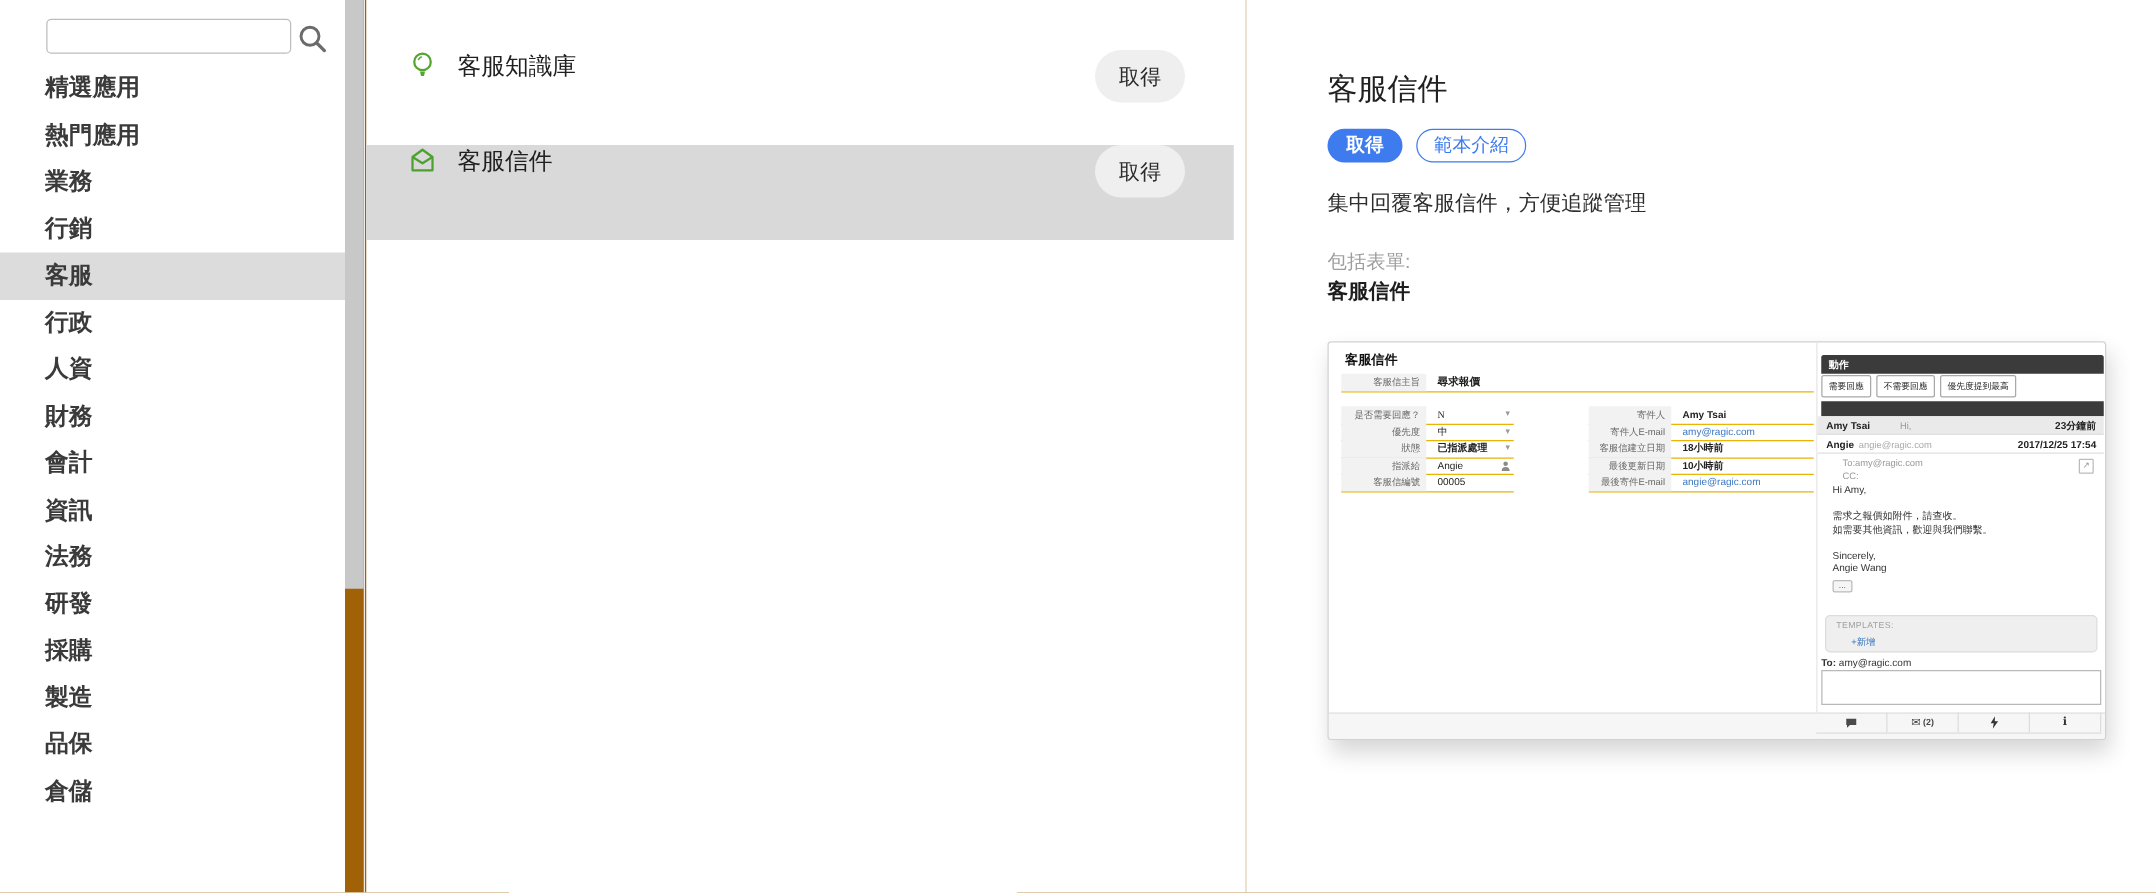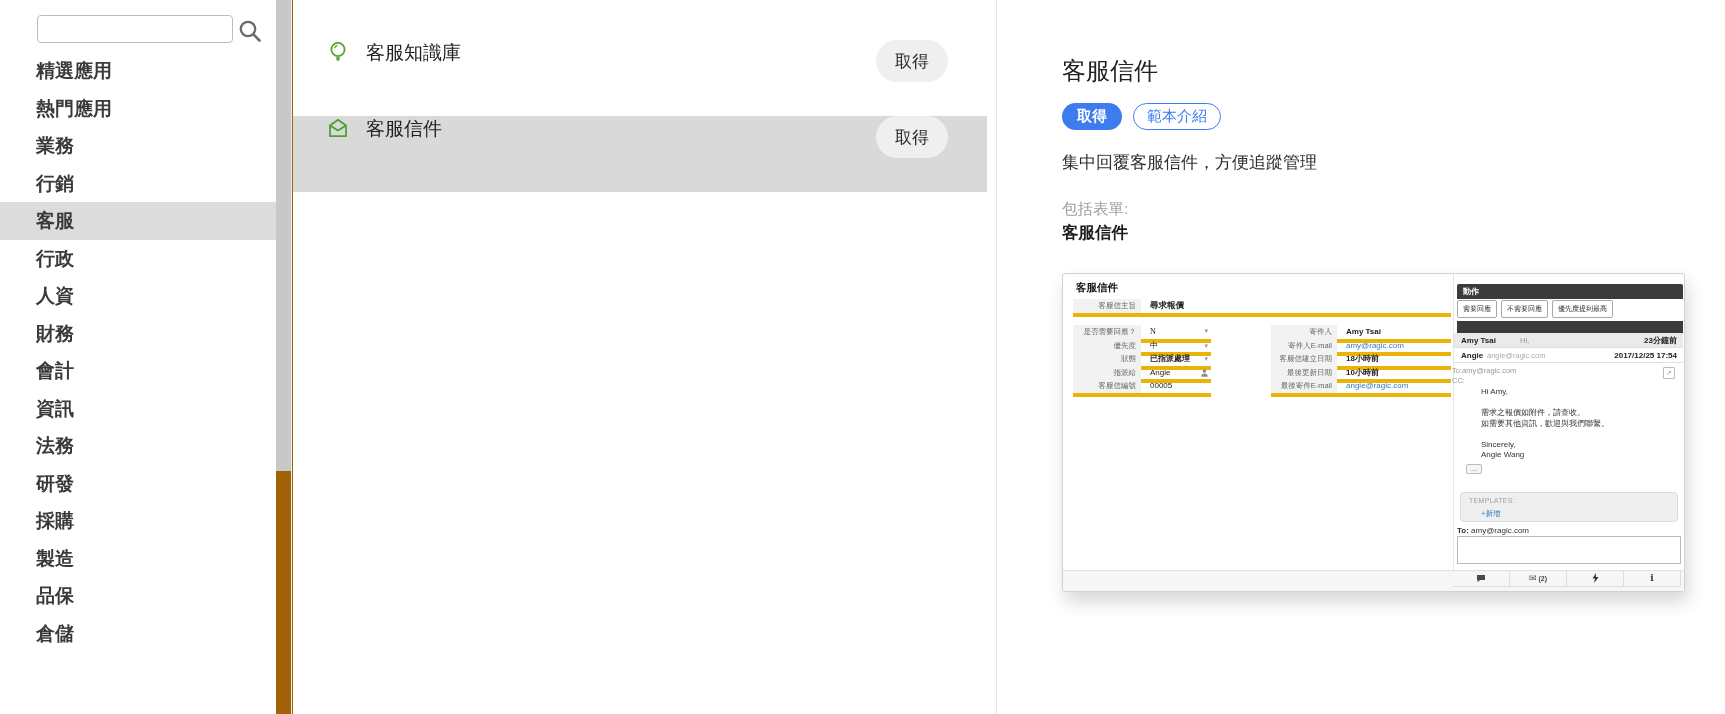--- a/index.html
+++ b/index.html
@@ -42,21 +42,21 @@
   #btn-intro{height:27px;padding:0 13px;border-radius:14px;background:#fff;border:1.5px solid #3d7bef;
     color:#3d7bef;font-size:15px;cursor:pointer;font-family:inherit;box-sizing:border-box;}
   #detail-desc{position:absolute;left:65px;top:151px;font-size:17px;color:#2e2e2e;}
   #includes-label{position:absolute;left:65px;top:199px;font-size:15.5px;color:#9e9e9e;}
   #includes-form{position:absolute;left:65px;top:222px;font-size:16.5px;font-weight:bold;color:#1d1d1d;}
 
   
   #preview{position:absolute;left:65px;top:273px;width:621px;height:317px;background:#fff;
     border:1px solid #d2d2d2;border-radius:3px;box-shadow:3px 10px 18px rgba(0,0,0,.16);overflow:hidden;}
   #pv-form-title{position:absolute;left:13px;top:7px;font-size:10.5px;font-weight:bold;color:#111;}
-  .pv-row{position:absolute;display:flex;align-items:stretch;height:13.5px;border-bottom:4px solid #eab308;
+  .pv-row{position:absolute;display:flex;align-items:stretch;height:13.5px;border-bottom:1px solid #eab308;
     font-size:8px;color:#222;}
   .pv-label{background:#f2f2f2;color:#666;font-size:7.5px;text-align:right;line-height:13.5px;
     padding-right:5px;box-sizing:border-box;white-space:nowrap;flex:none;}
   .pv-val{line-height:13.5px;margin-left:9px;white-space:nowrap;}
   .pv-row.bold .pv-val{font-weight:bold;}
   .pv-row.link .pv-val{color:#3b78c3;}
   .pv-arrow{position:absolute;right:3px;top:0;line-height:13.5px;font-size:7px;color:#999;}
   .pv-person{position:absolute;right:3px;top:3px;}
   #pv-subject{left:10px;top:25px;width:378px;}
   #pv-subject .pv-label{width:68px;}
@@ -71,24 +71,24 @@
     font-size:8px;font-weight:bold;line-height:15px;padding-left:6px;box-sizing:border-box;}
   #pv-actions-btns{position:absolute;left:394px;top:26px;display:flex;gap:4px;}
   #pv-actions-btns span{font-size:7px;color:#222;border:1px solid #a8a8a8;background:#fff;
     padding:3px 5px;border-radius:2px;white-space:nowrap;}
   .pv-conv-row{position:absolute;left:391px;width:229px;height:15px;font-size:8px;color:#222;
     border-bottom:1px solid #e0e0e0;box-sizing:border-box;}
   .pv-conv-row .nm{position:absolute;left:7px;top:0;line-height:15px;font-weight:bold;}
   .pv-conv-row .sub{position:absolute;left:66px;top:0;line-height:15px;color:#999;font-size:7.5px;}
   .pv-conv-row .em{position:absolute;left:33px;top:0;line-height:15px;color:#aaa;font-size:7.5px;}
   .pv-conv-row .tm{position:absolute;right:6px;top:0;line-height:15px;font-weight:bold;}
-  #pv-toline{position:absolute;left:389px;top:92px;font-size:7.5px;color:#999;line-height:10px;}
+  #pv-toline{position:absolute;left:411px;top:92px;font-size:7.5px;color:#999;line-height:10px;}
   #pv-ext{position:absolute;left:600px;top:93px;width:10px;height:10px;border:1px solid #bbb;
     border-radius:1px;color:#999;font-size:7px;line-height:9px;text-align:center;}
-  #pv-body{position:absolute;left:418px;top:113px;font-size:8px;color:#333;line-height:10.5px;}
+  #pv-body{position:absolute;left:403px;top:113px;font-size:8px;color:#333;line-height:10.5px;}
   #pv-body div{min-height:10.5px;white-space:nowrap;}
   #pv-more{position:absolute;left:403px;top:190px;font-size:7px;color:#666;background:#f5f5f5;
     border:1px solid #bbb;border-radius:2px;padding:1px 4px;line-height:6px;}
   #pv-templates{position:absolute;left:397px;top:218px;width:218px;height:30px;background:#efefef;
     border:1px solid #dcdcdc;border-radius:4px;box-sizing:border-box;}
   #pv-templates .tlabel{position:absolute;left:8px;top:4px;font-size:7px;color:#a0a0a0;letter-spacing:.3px;}
   #pv-templates .tadd{position:absolute;left:20px;top:16px;font-size:7.5px;color:#3b78c3;cursor:default;}
   #pv-compose-to{position:absolute;left:394px;top:252px;font-size:8px;color:#333;}
   #pv-compose-to b{font-weight:bold;}
   #pv-textarea{position:absolute;left:394px;top:262px;width:224px;height:28px;background:#fff;

